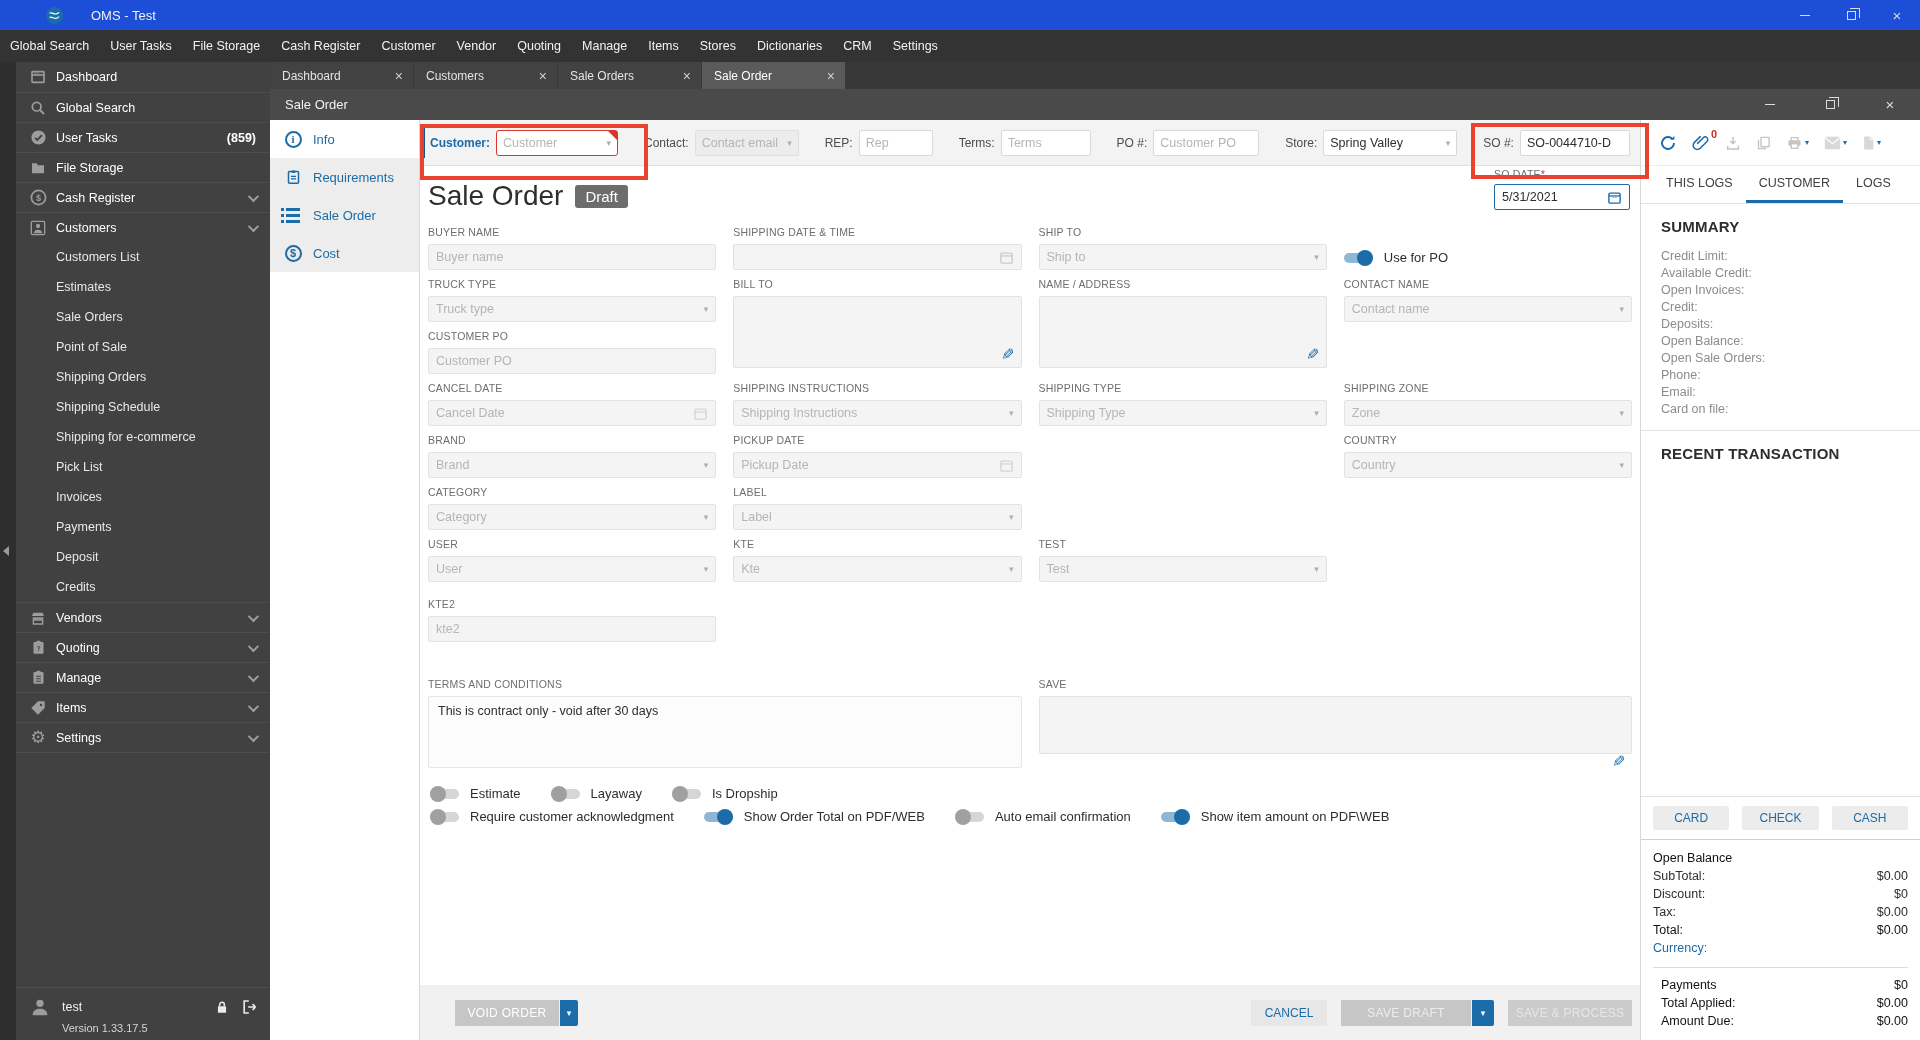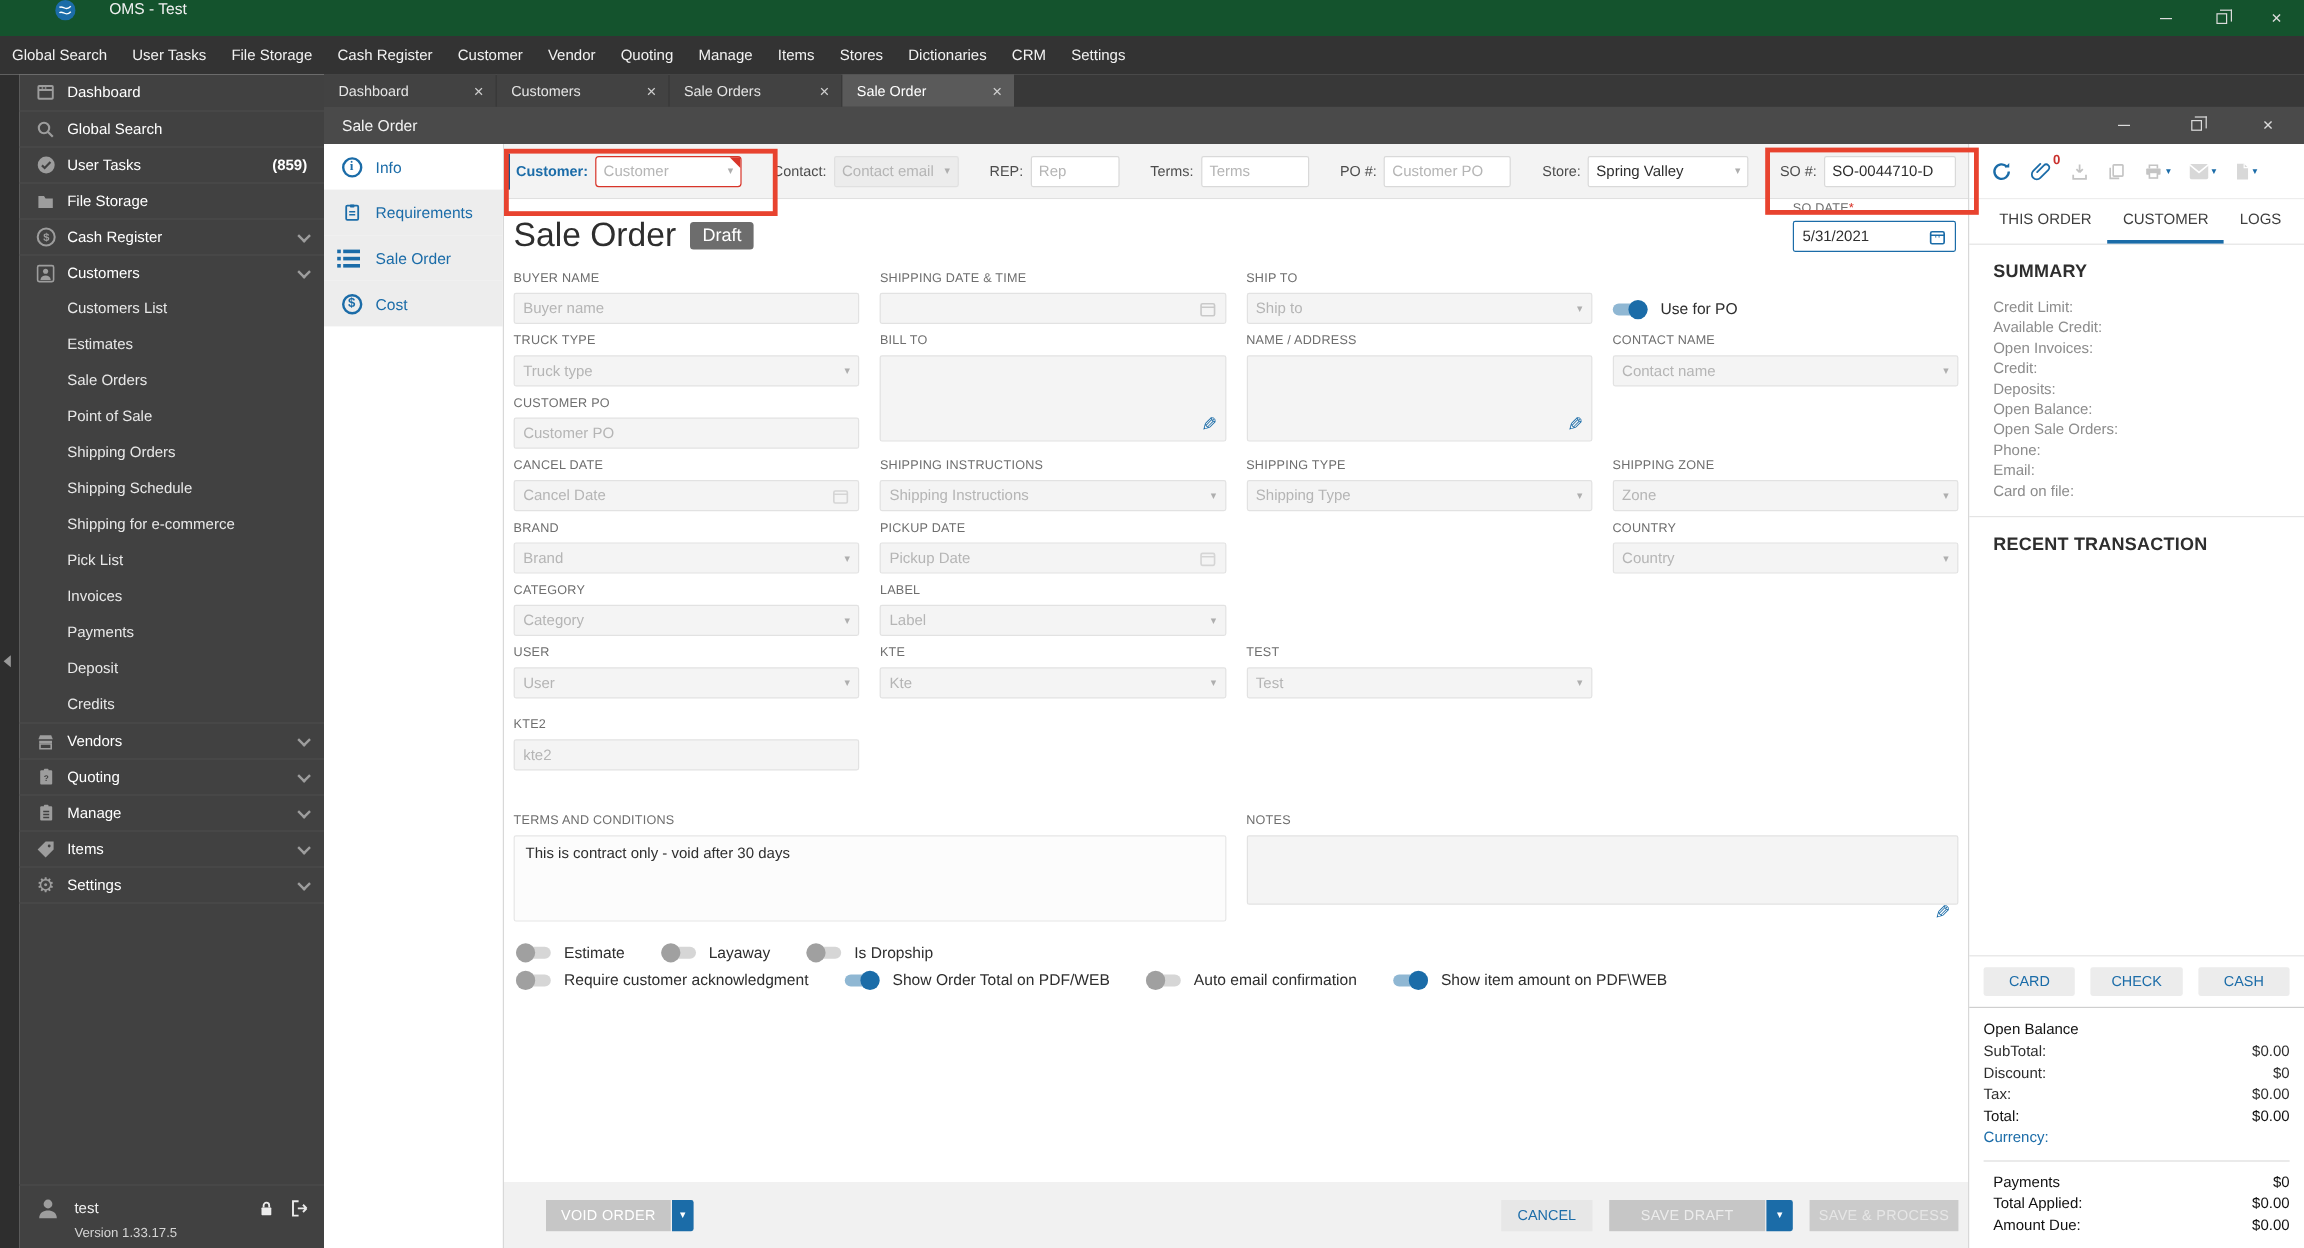--- a/index.html
+++ b/index.html
@@ -1,21 +1,21 @@
 <!DOCTYPE html>
 <html><head>
 <meta charset="utf-8">
 <style>
 *{box-sizing:border-box;margin:0;padding:0}
 html,body{width:1920px;height:1040px;overflow:hidden}
 body{font-family:"Liberation Sans","DejaVu Sans",sans-serif;font-size:13px;color:#3c3c3c;background:#fff}
 .app{position:relative;width:1920px;height:1040px;overflow:hidden;display:flex;flex-direction:column}
 
 
-.titlebar{height:30px;background:#14532d;color:#e8e8e8;display:flex;align-items:flex-start;flex:none}
+.titlebar{height:30px;background:#1d4ed8;color:#e8e8e8;display:flex;align-items:center;flex:none}
 .titlebar .logo{margin-left:46px;width:17px;height:17px;flex:none}
 .titlebar .wtitle{margin-left:28px;font-size:13px;color:#f0f0f0}
 .win-controls{margin-left:auto;display:flex;height:100%}
 .win-btn{width:46px;display:flex;align-items:center;justify-content:center;color:#dcdcdc;font-size:15px}
 .ic-min{display:inline-block;width:10px;border-bottom:1px solid #dcdcdc}
 .ic-restore{position:relative;display:inline-block;width:9px;height:9px;border:1px solid #dcdcdc}
 .ic-restore::before{content:"";position:absolute;left:2px;top:-4px;width:9px;height:9px;border:1px solid #dcdcdc;border-left:none;border-bottom:none}
 
 
 .menubar{height:32px;background:#333;display:flex;align-items:center;gap:21px;padding:0 10px;flex:none}
@@ -698,21 +698,21 @@
                   <div class="ctl">
                       <span class="ph">kte2</span>
                     </div>
                 </div>
 
                 <div class="cell tcell" style="grid-area:tc">
                   <div class="lbl">TERMS AND CONDITIONS</div>
                   <div class="bigbox lite"><span>This is contract only - void after 30 days</span></div>
                 </div>
                 <div class="cell tcell" style="grid-area:nt">
-                  <div class="lbl">NOTES</div>
+                  <div class="lbl">SAVE</div>
                   <div class="bigbox" style="height:58px">
                       <span class="pencil" style="bottom:-18px">✎</span>
                     </div>
                 </div>
 
                 <div class="togrow" style="grid-area:t2;margin-top:-2px">
                   <span class="tgwrap">
                       <span class="tg"></span>
                       <span class="tglabel">Require customer acknowledgment</span>
                     </span>
@@ -806,21 +806,21 @@
             <span class="tbic">
                 <svg width="13" height="16" viewBox="0 0 24 28">
                   <path d="M4 2h11l6 6v18H4z" fill="#d8d8d8"></path>
                   <path d="M15 2v6h6" fill="none" stroke="#fff" stroke-width="1.8"></path>
                 </svg>
                 <span class="bluecaret">▾</span>
               </span>
           </div>
 
           <div class="rtabs">
-            <span class="rtab">THIS ORDER</span>
+            <span class="rtab">THIS LOGS</span>
             <span class="rtab active">CUSTOMER</span>
             <span class="rtab">LOGS</span>
           </div>
 
           <div class="rsection">
             <div class="rhead">SUMMARY</div>
             <div class="rlist">
               <div>Credit Limit:</div>
               <div>Available Credit:</div>
               <div>Open Invoices:</div>

